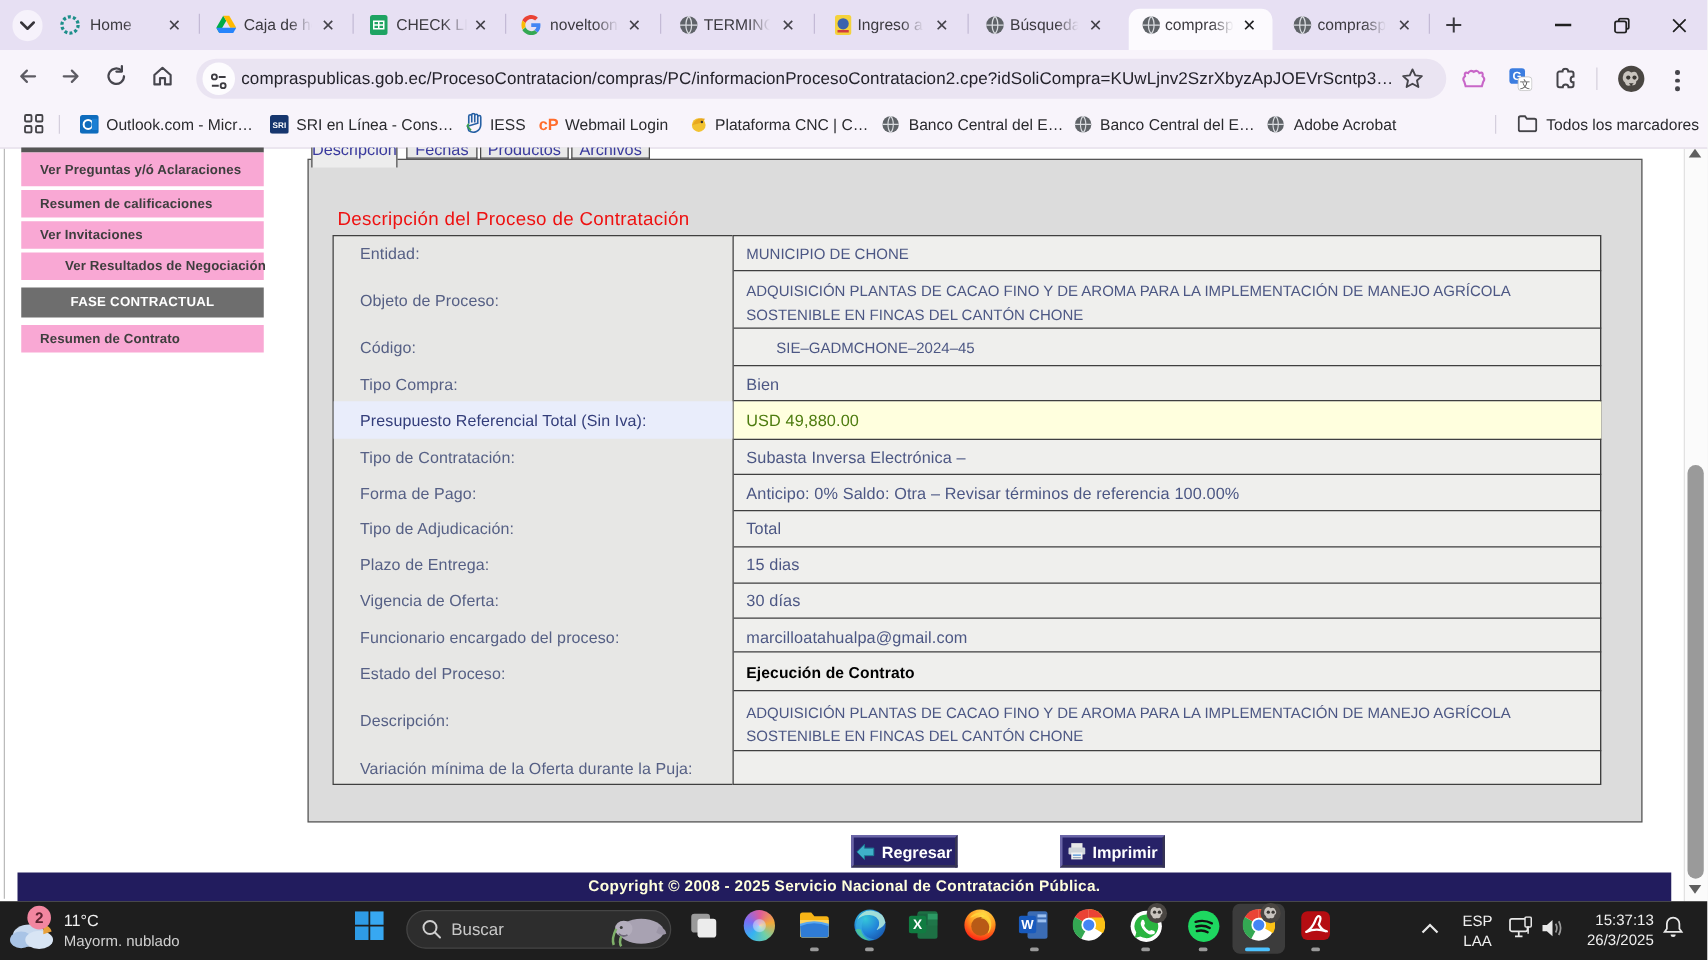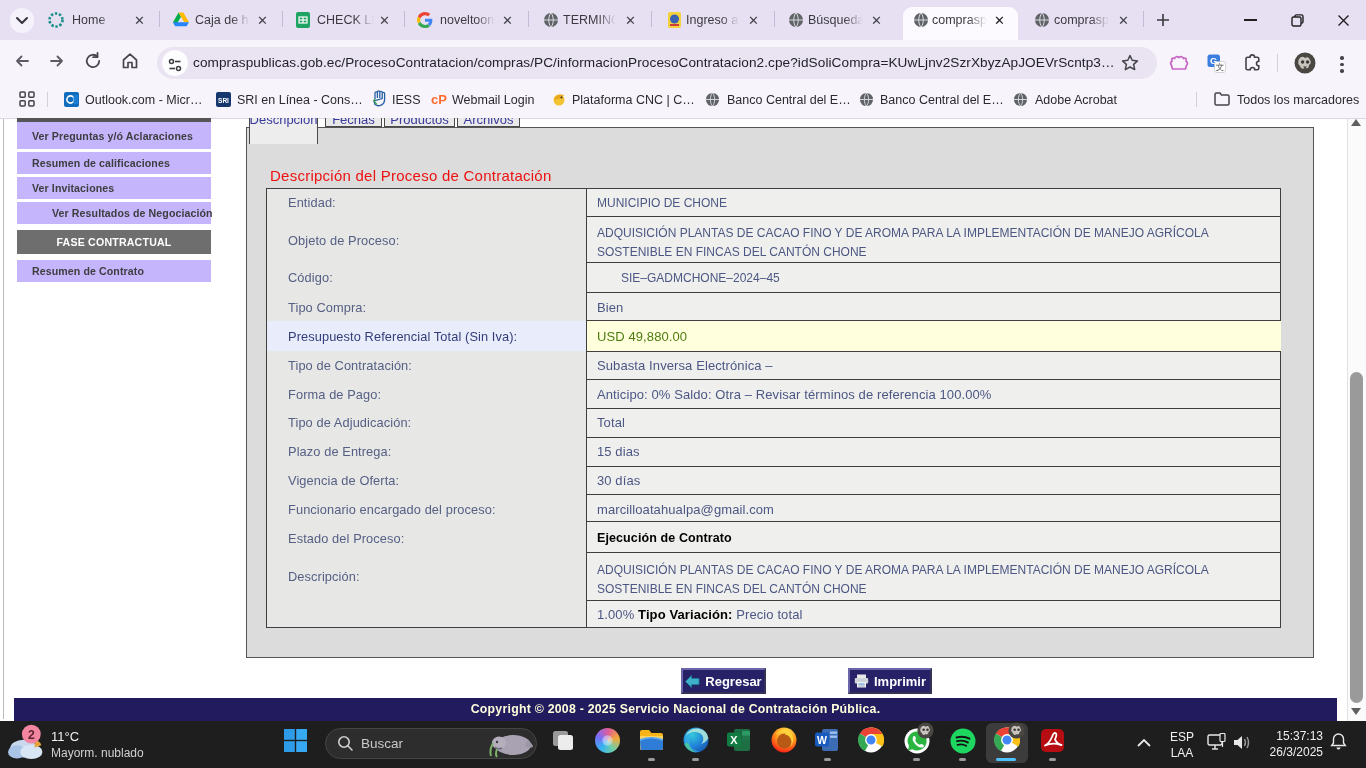--- a/index.html
+++ b/index.html
@@ -24,21 +24,21 @@
   .pill { position:absolute; left:157px; top:47px; width:1000px; height:32px;
         background:#eae4f2; border-radius:16px; }
   .urltxt { position:absolute; left:193px; top:55px; font-size:13.6px; letter-spacing:0.08px; color:#23222a;
         white-space:nowrap; }
 
   
   #page { left:0; top:119px; width:1347px; height:602px; background:#fff; }
   #leftline { left:3px; top:119px; width:1px; height:600px; background:#bbb; }
 
   
-  .side { position:absolute; left:17px; width:194px; background:#c4b5fd;
+  .side { position:absolute; left:17px; width:194px; background:#f9a8d4;
       font-size:10.6px; font-weight:bold; color:#3e3e3e; display:flex; align-items:center;
       white-space:nowrap; }
   .side span { padding-left:15px; letter-spacing:0.1px; }
 
   
   .stab { position:absolute; top:118px; height:9px; z-index:2; background:#e9e9e9;
      border:1px solid #4a4a4a; border-top:none; font-size:13px; color:#3a3a9e;
      display:flex; align-items:flex-start; justify-content:center; overflow:hidden; }
   .stab span { margin-top:-6px; display:block; line-height:15px; }
 
@@ -335,21 +335,21 @@
   <div class="side" style="top:202px;height:22px;padding-left:20px;">
       <span>Ver Resultados de Negociación</span>
     </div>
   <div class="side" style="top:230px;height:24px;background:#6e6e6e;color:#fff;justify-content:center;font-size:10.6px;">
       <span style="padding:0;letter-spacing:0.2px;">FASE CONTRACTUAL</span>
     </div>
   <div class="side" style="top:260px;height:22px;">
       <span>Resumen de Contrato</span>
     </div>
 
-  <div class="stab" style="left:249px;width:69px;background:#ededed;border-bottom:none;height:26px;">
+  <div class="stab" style="left:249px;width:69px;background:#ededed;border-bottom:none;height:16px;">
       <span>Descripción</span>
     </div>
   <div class="stab" style="left:325px;width:57px;">
       <span>Fechas</span>
     </div>
   <div class="stab" style="left:384px;width:71px;">
       <span>Productos</span>
     </div>
   <div class="stab" style="left:457px;width:63px;">
       <span>Archivos</span>
@@ -383,35 +383,35 @@
   <div class="lab" style="top:300px;">Tipo Compra:</div>
   <div class="lab" style="top:329px;color:#333d7a;">Presupuesto Referencial Total (Sin Iva):</div>
   <div class="lab" style="top:358px;">Tipo de Contratación:</div>
   <div class="lab" style="top:387px;">Forma de Pago:</div>
   <div class="lab" style="top:415px;">Tipo de Adjudicación:</div>
   <div class="lab" style="top:444px;">Plazo de Entrega:</div>
   <div class="lab" style="top:473px;">Vigencia de Oferta:</div>
   <div class="lab" style="top:502px;">Funcionario encargado del proceso:</div>
   <div class="lab" style="top:531px;">Estado del Proceso:</div>
   <div class="lab" style="top:569px;">Descripción:</div>
+  <div class="lab" style="top:607px;">Variación mínima de la Oferta durante la Puja:</div>
 
   <div class="val vc" style="top:196px;">MUNICIPIO DE CHONE</div>
   <div class="val vc" style="top:224px;line-height:18.5px;">ADQUISICIÓN PLANTAS DE CACAO FINO Y DE AROMA PARA LA IMPLEMENTACIÓN DE MANEJO AGRÍCOLA<br>SOSTENIBLE EN FINCAS DEL CANTÓN CHONE</div>
   <div class="val vc" style="top:271px;margin-left:24px;">SIE–GADMCHONE–2024–45</div>
   <div class="val" style="top:300px;">Bien</div>
   <div class="val" style="top:329px;color:#4d7c0f;">USD 49,880.00</div>
   <div class="val" style="top:358px;">Subasta Inversa Electrónica –</div>
   <div class="val" style="top:387px;">Anticipo: 0% Saldo: Otra – Revisar términos de referencia 100.00%</div>
   <div class="val" style="top:415px;">Total</div>
   <div class="val" style="top:444px;">15 dias</div>
   <div class="val" style="top:473px;">30 días</div>
   <div class="val" style="top:502px;">marcilloatahualpa@gmail.com</div>
   <div class="val" style="top:531px;color:#000;font-weight:bold;font-size:12.5px;">Ejecución de Contrato</div>
   <div class="val vc" style="top:561px;line-height:18.5px;">ADQUISICIÓN PLANTAS DE CACAO FINO Y DE AROMA PARA LA IMPLEMENTACIÓN DE MANEJO AGRÍCOLA<br>SOSTENIBLE EN FINCAS DEL CANTÓN CHONE</div>
-  <div class="val" style="top:607px;">1.00% <b style="color:#000;">Tipo Variación:</b> Precio total</div>
 
   <div class="btn" style="left:681px;width:85px;"><svg width="15" height="13" viewBox="0 0 15 13" style="margin-right:5px;">
         <path d="M6.5 0.5 L6.5 3.5 L14 3.5 L14 9.5 L6.5 9.5 L6.5 12.5 L0.5 6.5 Z" fill="#3fb0c9" stroke="#1d7f96" stroke-width="0.8"></path>
       </svg>Regresar</div>
   <div class="btn" style="left:848px;width:84px;"><svg width="15" height="14" viewBox="0 0 15 14" style="margin-right:5px;">
         <rect x="3" y="0.5" width="9" height="4" fill="#e8e8e8"></rect>
         <rect x="0.8" y="4" width="13.4" height="5.5" rx="1" fill="#cfd4da"></rect>
         <rect x="3" y="8" width="9" height="5.5" fill="#f2f2f2"></rect>
         <line x1="4.3" y1="10" x2="10.7" y2="10" stroke="#4a90d9" stroke-width="1"></line>
         <line x1="4.3" y1="12" x2="10.7" y2="12" stroke="#9ab" stroke-width="1"></line>

